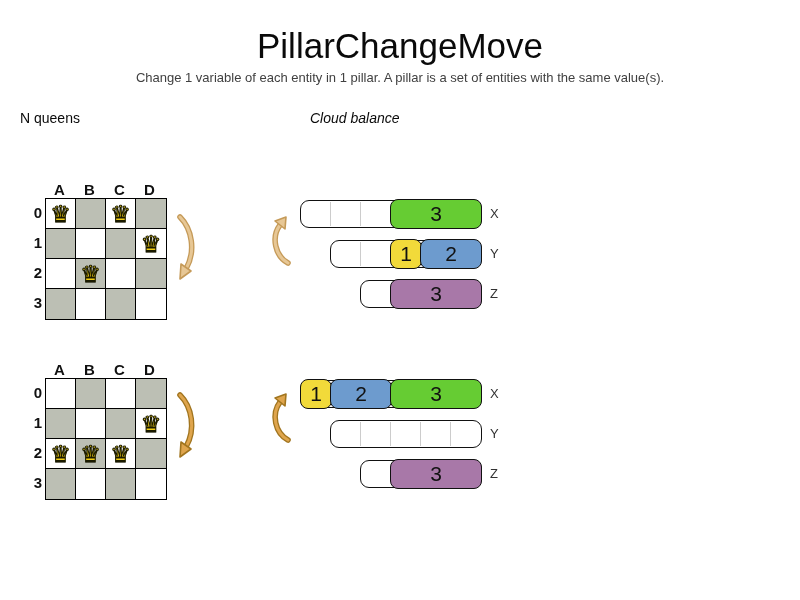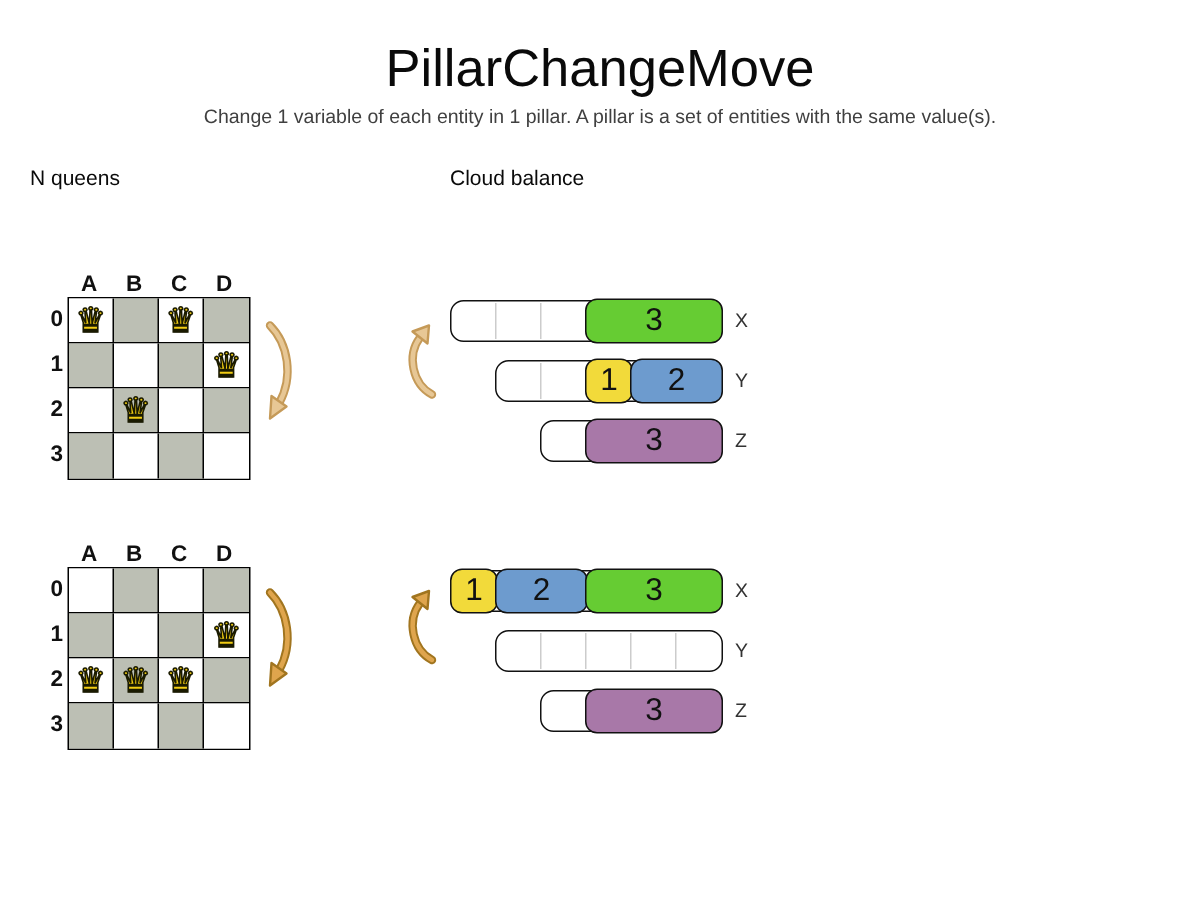--- a/index.html
+++ b/index.html
@@ -12,21 +12,21 @@
     font-size:35px;font-weight:400;line-height:1.15;margin:0;color:#0a0a0a;
   }
   .subtitle{
     position:absolute;top:70px;left:0;width:100%;text-align:center;
     font-size:13px;line-height:1.2;margin:0;color:#404040;
   }
   .section-label{
     position:absolute;top:110px;font-size:14px;color:#0a0a0a;
   }
   .section-label.nqueens{left:20px;width:160px;}
-  .section-label.cloud{left:300px;width:180px;}
+  .section-label.cloud{left:310px;width:180px;font-style:italic;}
 
   
   .board{position:absolute;width:150px;height:145px;}
   .col-header{
     position:absolute;top:0;width:30px;text-align:center;
     font-size:15px;font-weight:600;letter-spacing:1px;color:#111;
   }
   .row-header{
     position:absolute;left:0;width:14px;height:30px;text-align:right;
     font-size:15px;font-weight:600;line-height:30px;color:#111;

